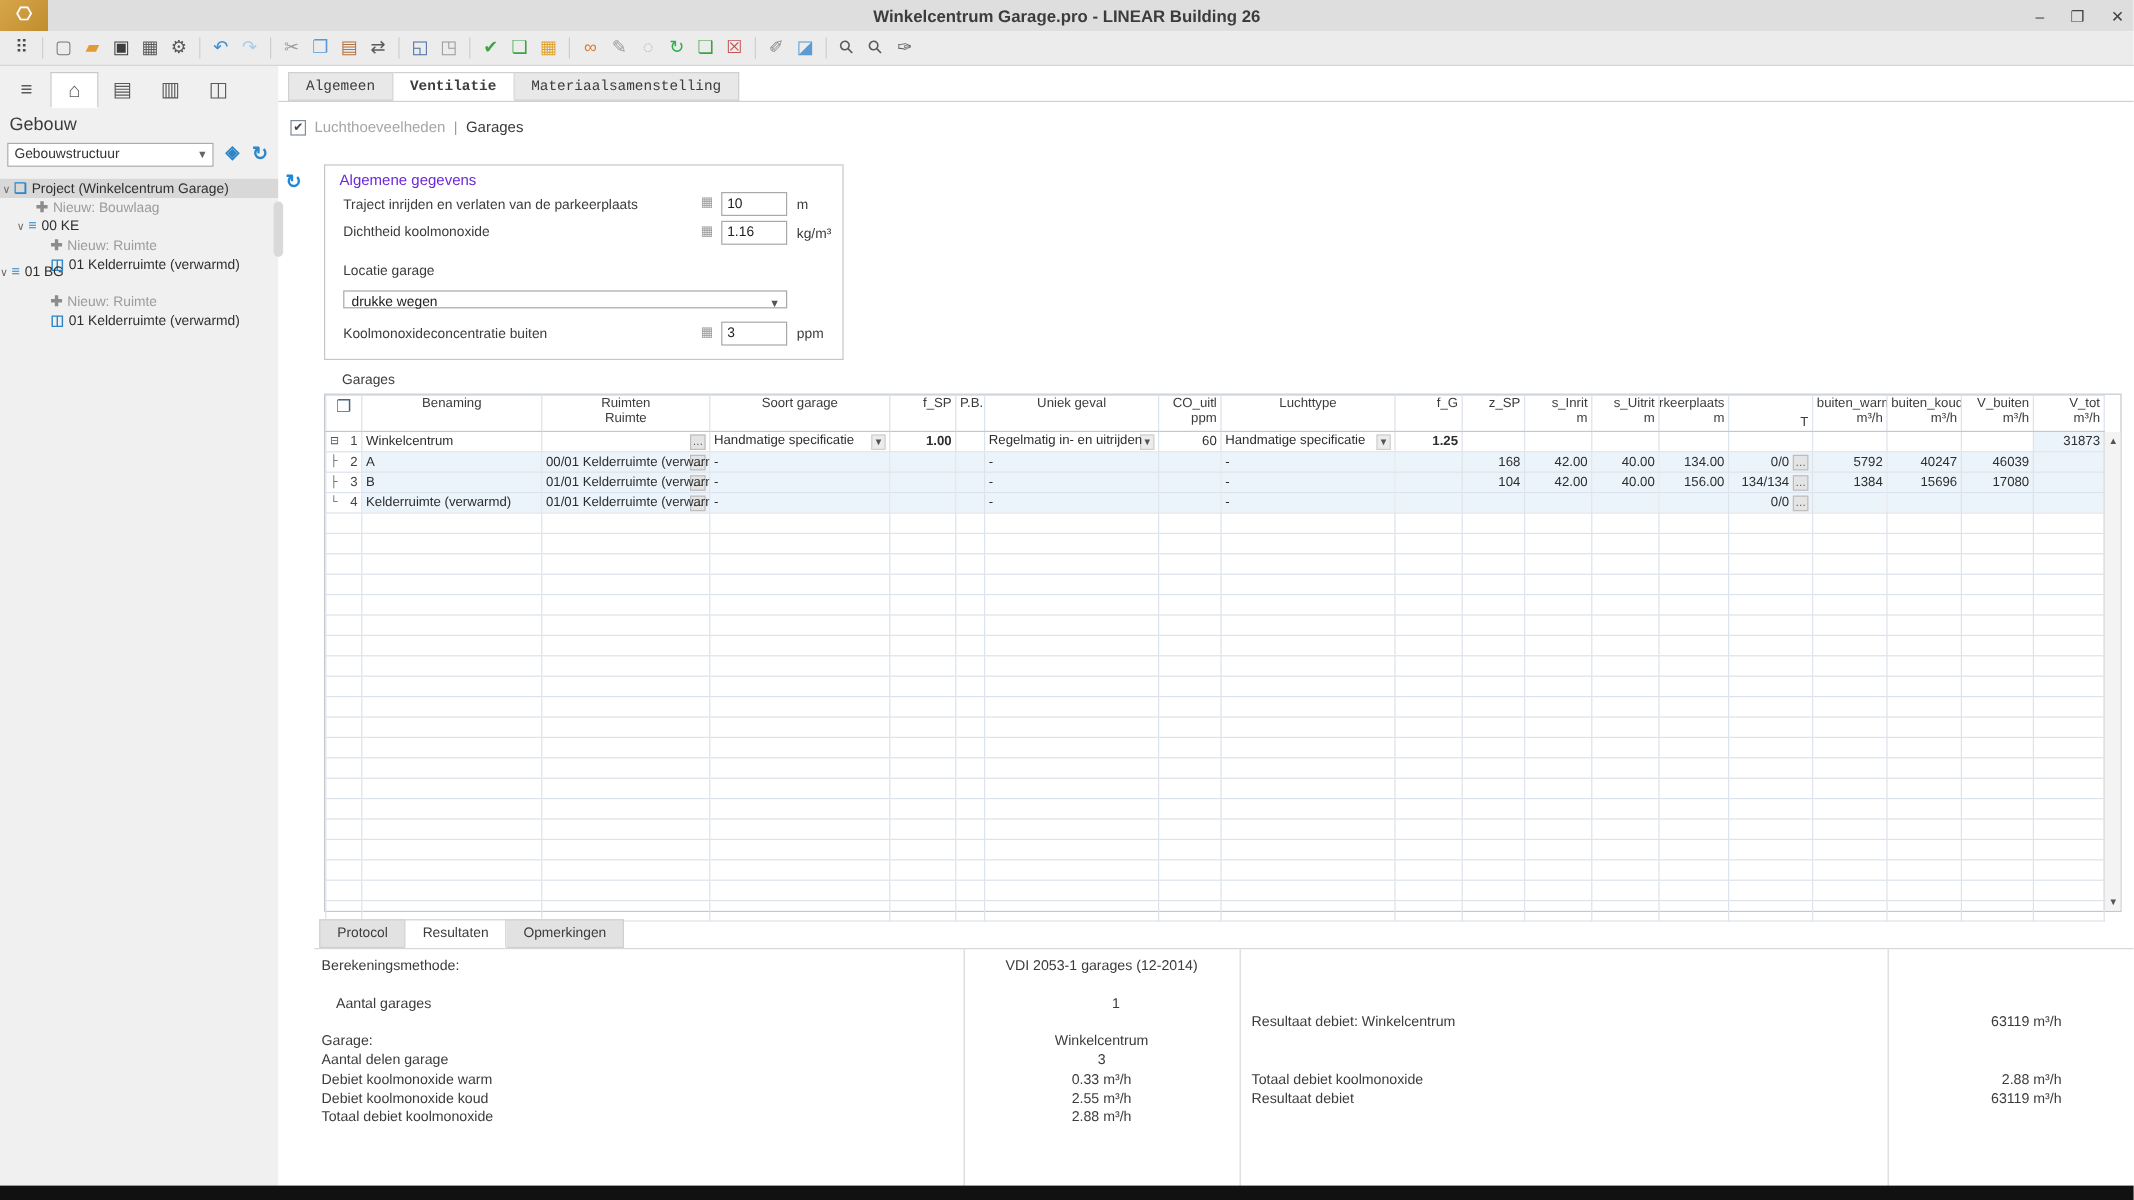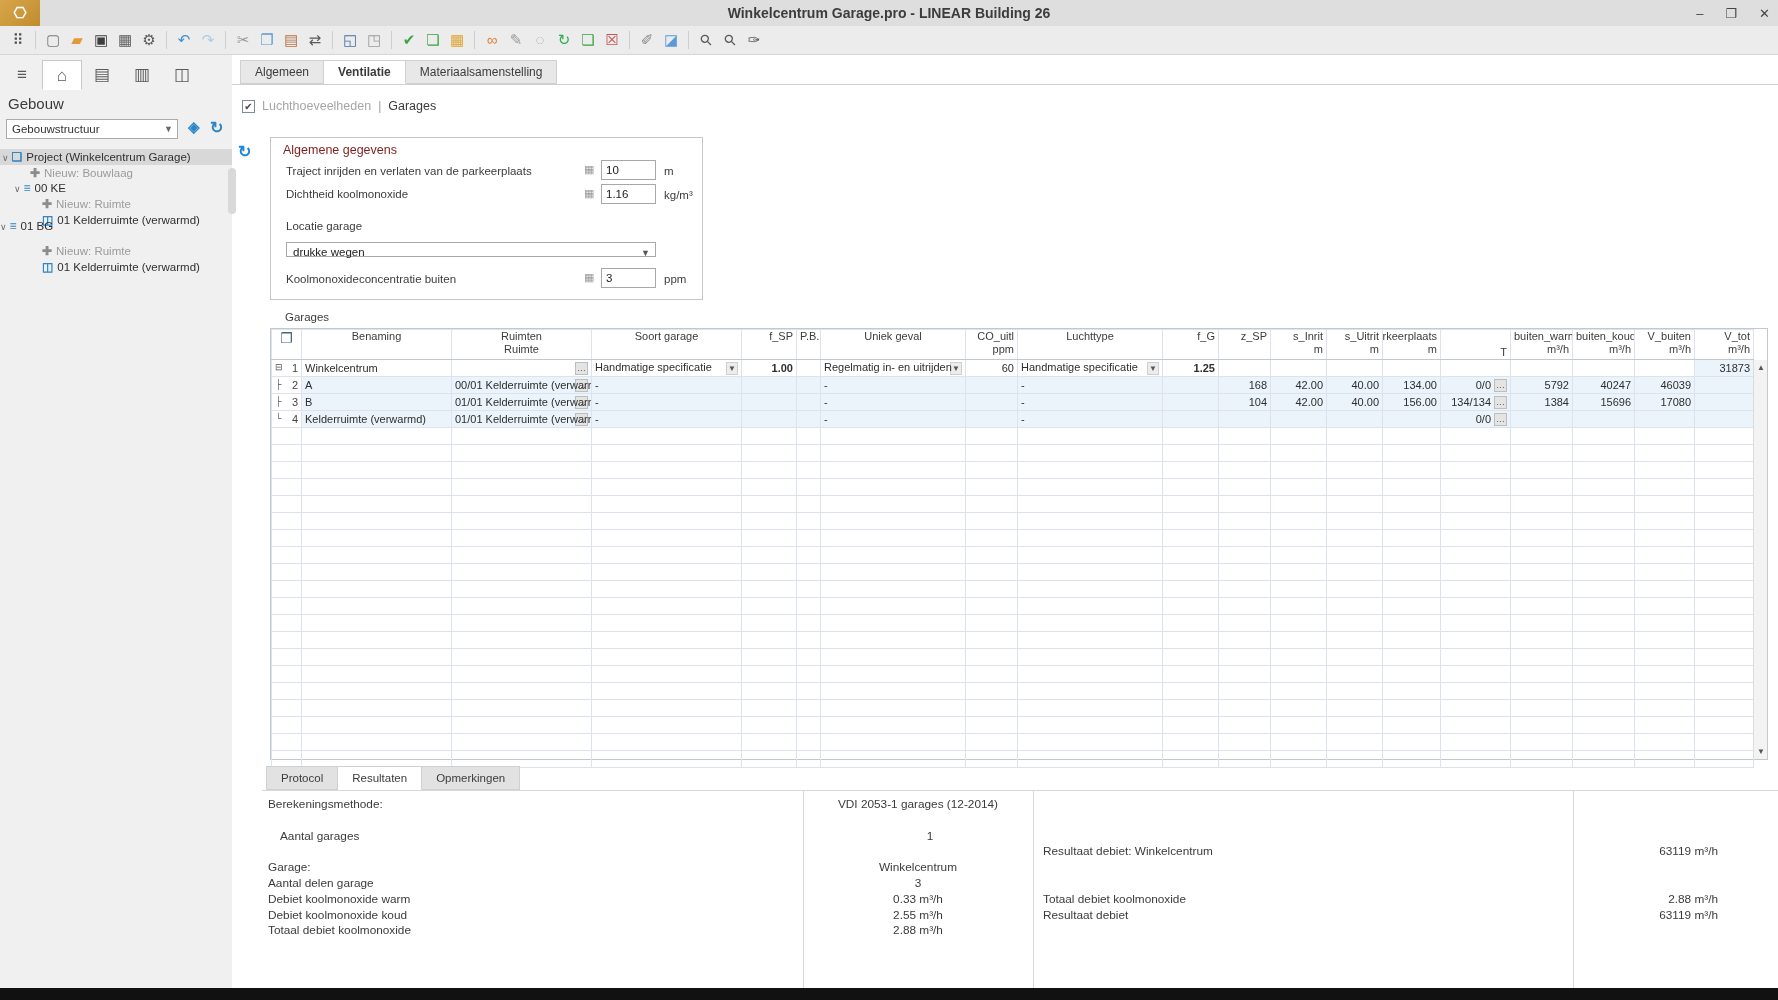--- a/index.html
+++ b/index.html
@@ -44,32 +44,32 @@
   
   #main { position:absolute; left:232px; top:55px; width:1546px; height:933px; background:#fff; }
   #splitter { position:absolute; left:228px; top:168px; width:8px; height:46px; background:#d9d9d9; border-radius:4px; }
   #refreshfloat { position:absolute; left:238px; top:142px; color:#1f86d8; font-weight:bold; font-size:16px; }
 
   .tabstrip { position:absolute; display:flex; }
   .tab { padding:0 14px; height:24px; line-height:23px; background:#e8e8e8; border:1px solid #d0d0d0; border-left:none; color:#3c3c3c; }
   .tab:first-child { border-left:1px solid #d0d0d0; }
   .tab.active { background:#fff; border-bottom:1px solid #fff; font-weight:bold; }
   #toptabs { left:8px; top:5px; }
-  #toptabs .tab { font-size:12px; }
+  #toptabs .tab { font-size:12px;font-family:Liberation Mono, monospace; }
   #maindivider { position:absolute; left:0; top:29px; width:1546px; height:1px; background:#d0d0d0; }
 
   #checkrow { position:absolute; left:10px; top:42px; height:18px; display:flex; align-items:center; gap:7px; }
   #cb { width:13px; height:13px; border:1px solid #7e8c99; background:#fff; text-align:center; line-height:12px; font-size:10px; color:#444; }
   #checkrow .muted { color:#a6a6a6; font-size:12.5px; }
   #checkrow .sep { color:#9a9a9a; }
   #checkrow .on { color:#3a3a3a; font-size:12.5px; }
 
   
   #groupbox { position:absolute; left:38px; top:82px; width:433px; height:163px; border:1px solid #c6c6c6; background:#fff; }
-  #groupbox .gtitle { position:absolute; left:12px; top:5px; font-size:12.5px; color:#7f1d1d; }
+  #groupbox .gtitle { position:absolute; left:12px; top:5px; font-size:12.5px; color:#6d28d9; }
   .frow-label { position:absolute; left:15px; font-size:11.5px; color:#3c3c3c; }
   .calcbtn { position:absolute; left:313px; width:13px; height:13px; color:#9a9a9a; font-size:11px; line-height:13px; }
   .finput { position:absolute; left:330px; width:55px; height:20px; border:1px solid #a8a8a8; font-size:11.5px; padding-left:4px;
     font-family:"Liberation Sans", sans-serif; color:#222; }
   .funit { position:absolute; left:393px; font-size:11.5px; color:#3c3c3c; }
   #locsel { position:absolute; left:15px; top:104px; width:370px; height:15px; border:1px solid #a8a8a8; background:#fff;
     line-height:19px; padding-left:6px; font-size:11.5px; color:#222; }
   #locsel .dd { position:absolute; right:5px; top:1px; color:#555; font-size:9px; }
 
   #garages-label { position:absolute; left:53px; top:256px; font-size:11.5px; color:#3c3c3c; }

